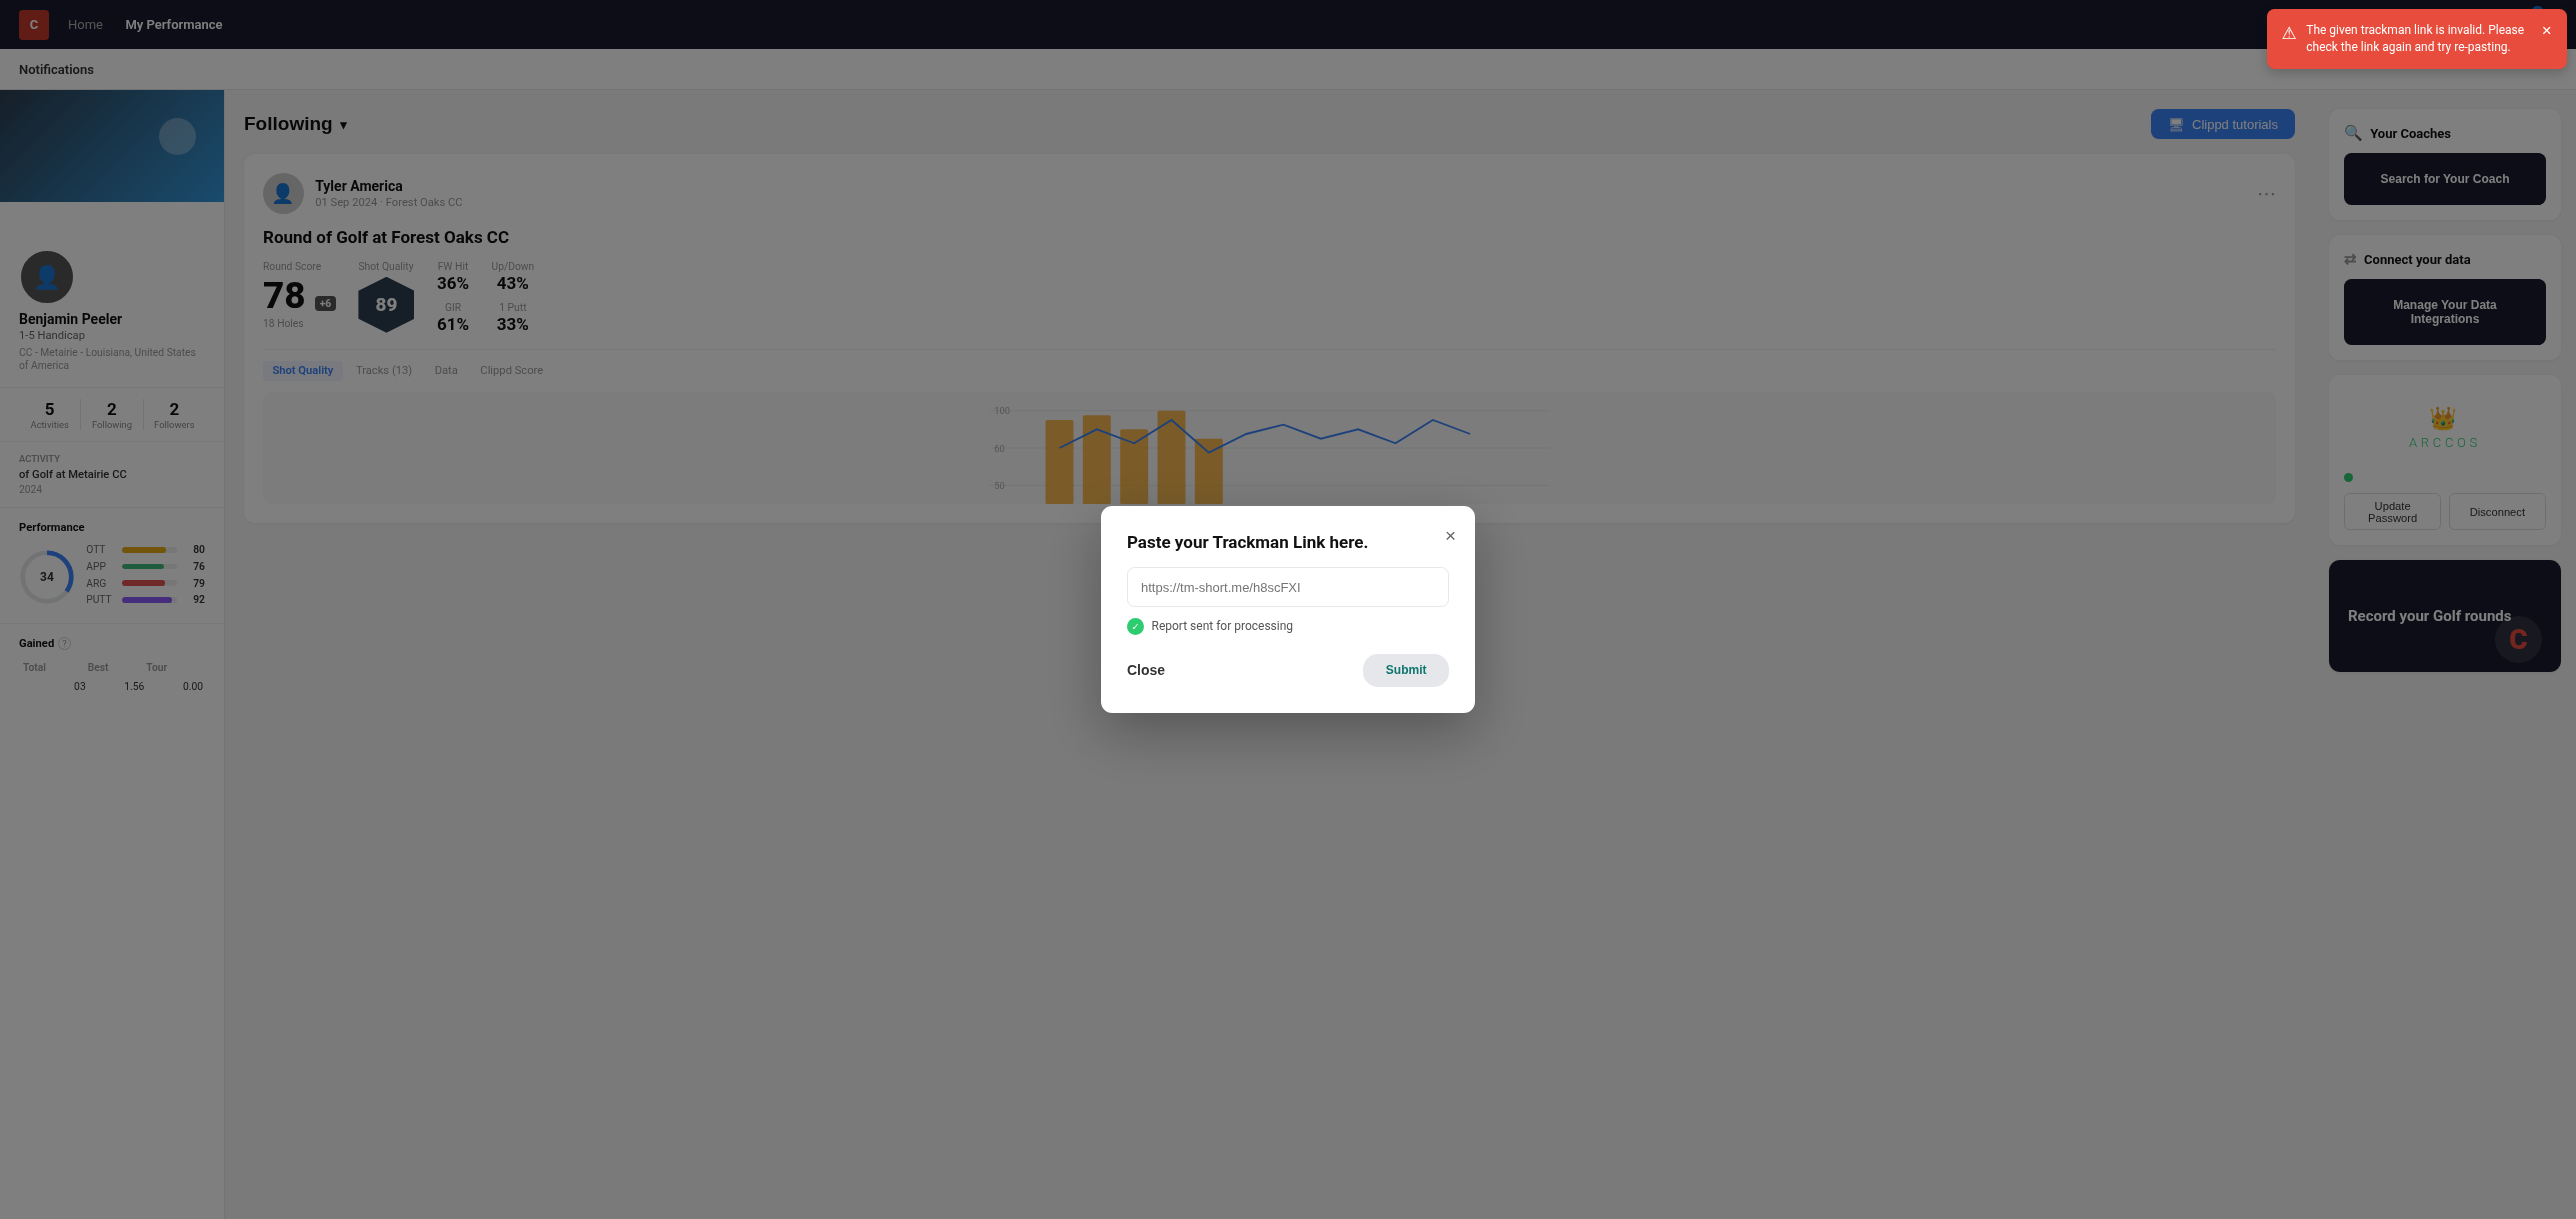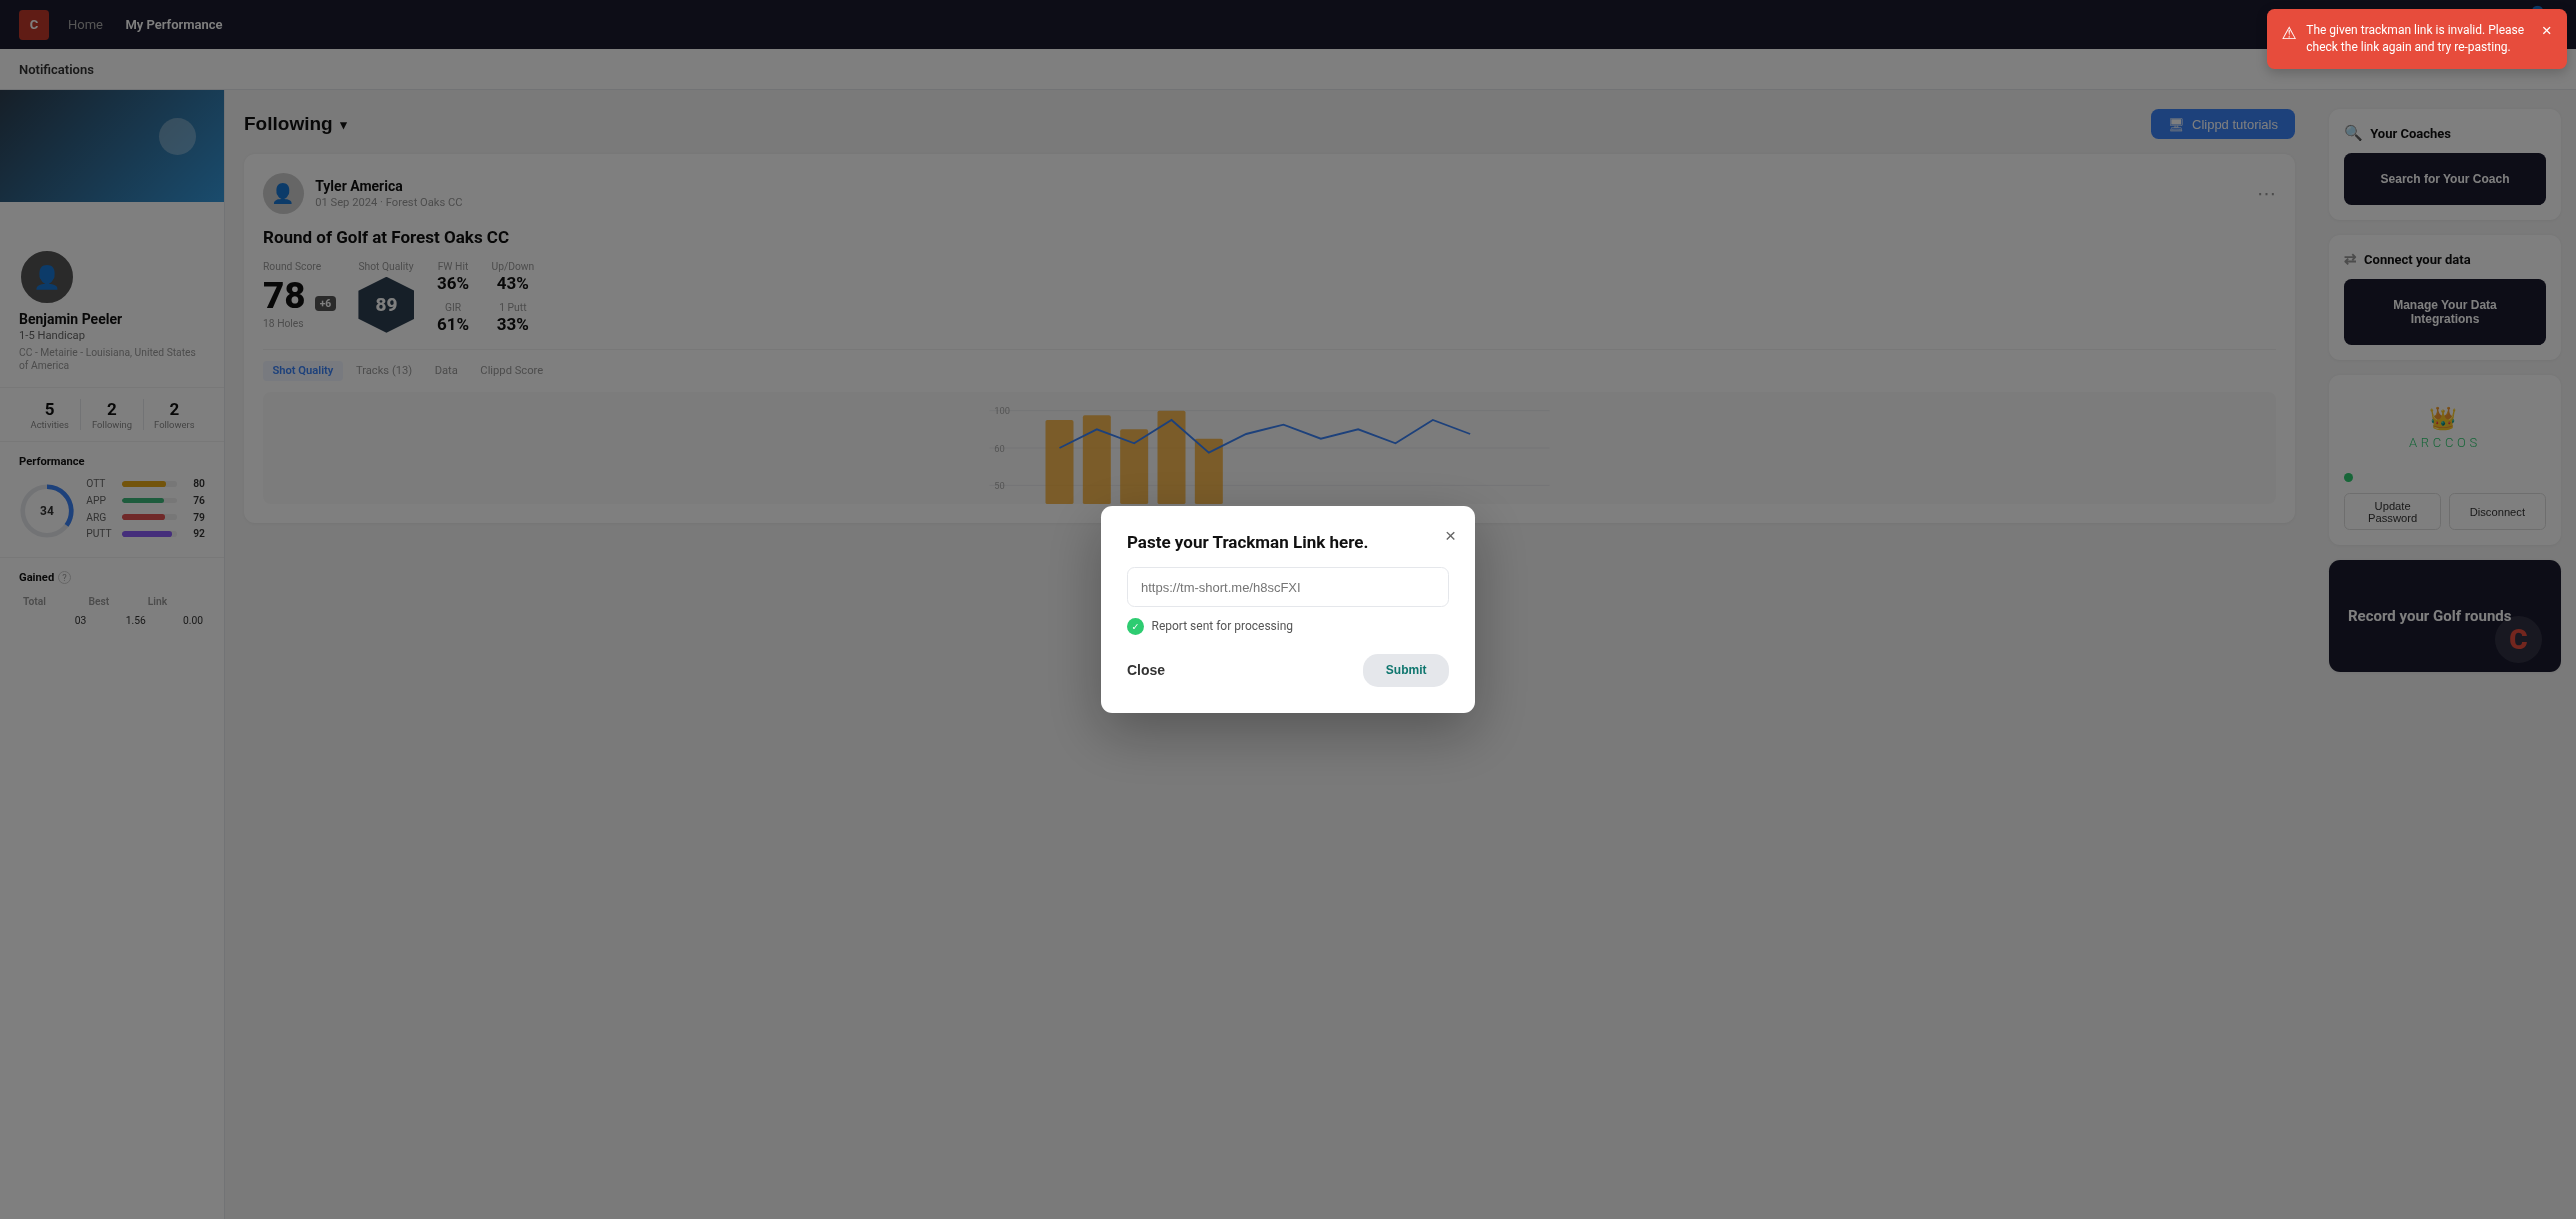--- a/index.html
+++ b/index.html
@@ -679,20 +679,25 @@
       <div class="sidebar-stat-divider"></div>
       <div class="sidebar-stat">
         <div class="stat-val">2</div>
         <div class="stat-lbl">Following</div>
       </div>
       <div class="sidebar-stat-divider"></div>
       <div class="sidebar-stat">
         <div class="stat-val">2</div>
         <div class="stat-lbl">Followers</div>
       </div>
+    </div>
+    <div class="sidebar-activity">
+      <div class="act-label">Activity</div>
+      <div class="act-title">of Golf at Metairie CC</div>
+      <div class="act-date">2024</div>
     </div>
     <div class="sidebar-section">
       <div class="sidebar-section-title">Performance</div>
       <div class="performance-ring-wrapper">
         <div class="ring-container">
           <svg width="56" height="56" viewBox="0 0 60 60">
             <circle cx="30" cy="30" r="26" fill="none" stroke="#e5e7eb" stroke-width="5"></circle>
             <circle cx="30" cy="30" r="26" fill="none" stroke="#3b82f6" stroke-width="5" stroke-dasharray="163" stroke-dashoffset="106" transform="rotate(-90 30 30)"></circle>
           </svg>
           <div class="ring-label">34</div>
@@ -733,21 +738,21 @@
       <div class="gained-header">
         <span class="gained-title">Gained</span>
         <span style="font-size:9.4px; color:#999; border:0.9px solid #ccc; border-radius:50%; width:13px; height:13px; display:inline-flex; align-items:center; justify-content:center; cursor:help;">?</span>
       </div>
       <table class="gained-table">
         <thead>
           <tr>
             <th></th>
             <th>Total</th>
             <th>Best</th>
-            <th>Link</th>
+            <th>Tour</th>
           </tr>
         </thead>
         <tbody>
           <tr>
             <td></td>
             <td class="right">03</td>
             <td class="right">1.56</td>
             <td class="right">0.00</td>
           </tr>
         </tbody>

